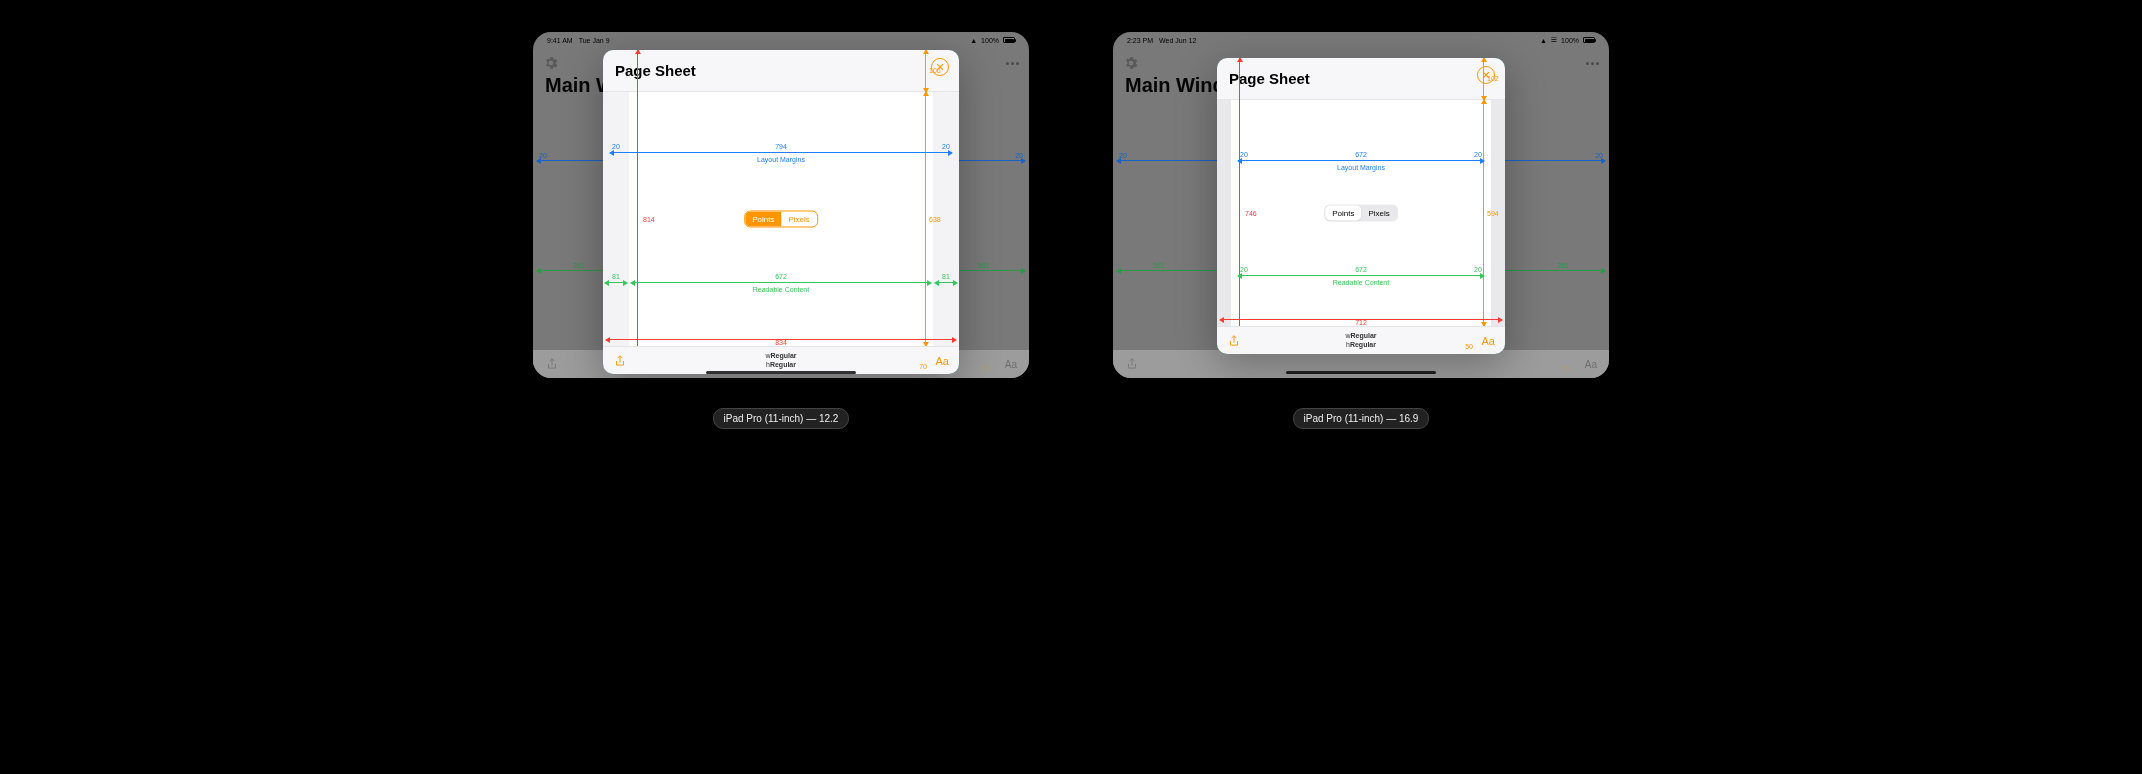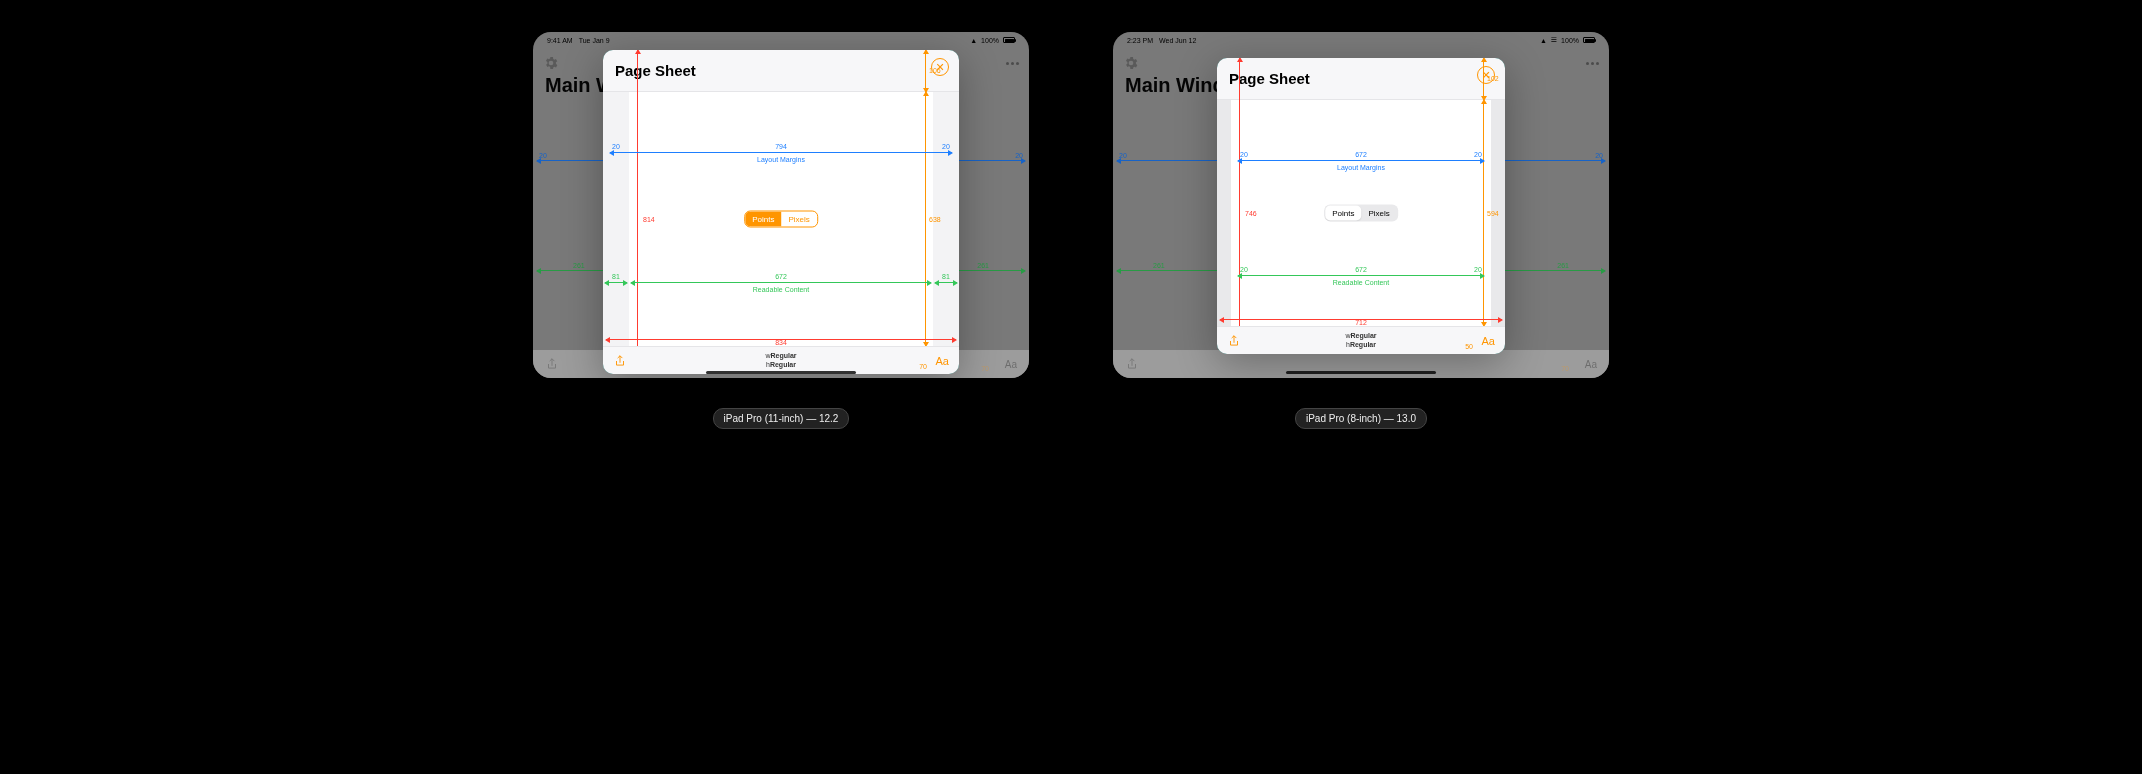--- a/index.html
+++ b/index.html
@@ -248,14 +248,14 @@
               <div><span style="font-weight:400">w</span><b>Regular</b></div>
               <div><span style="font-weight:400">h</span><b>Regular</b></div>
             </div>
             <div class="aa-o">Aa</div>
             <div style="position: absolute; right: 32px; bottom: 4px; font-size: 7px; color: var(--orange);">50</div>
           </div>
         </div>
         <div class="home-ind"></div>
       </div>
     </div>
-    <div class="caption-box">iPad Pro (8-inch) — 13.0</div>
+    <div class="caption-box">iPad Pro (11-inch) — 16.9</div>
   </div>
 
 </body></html>

